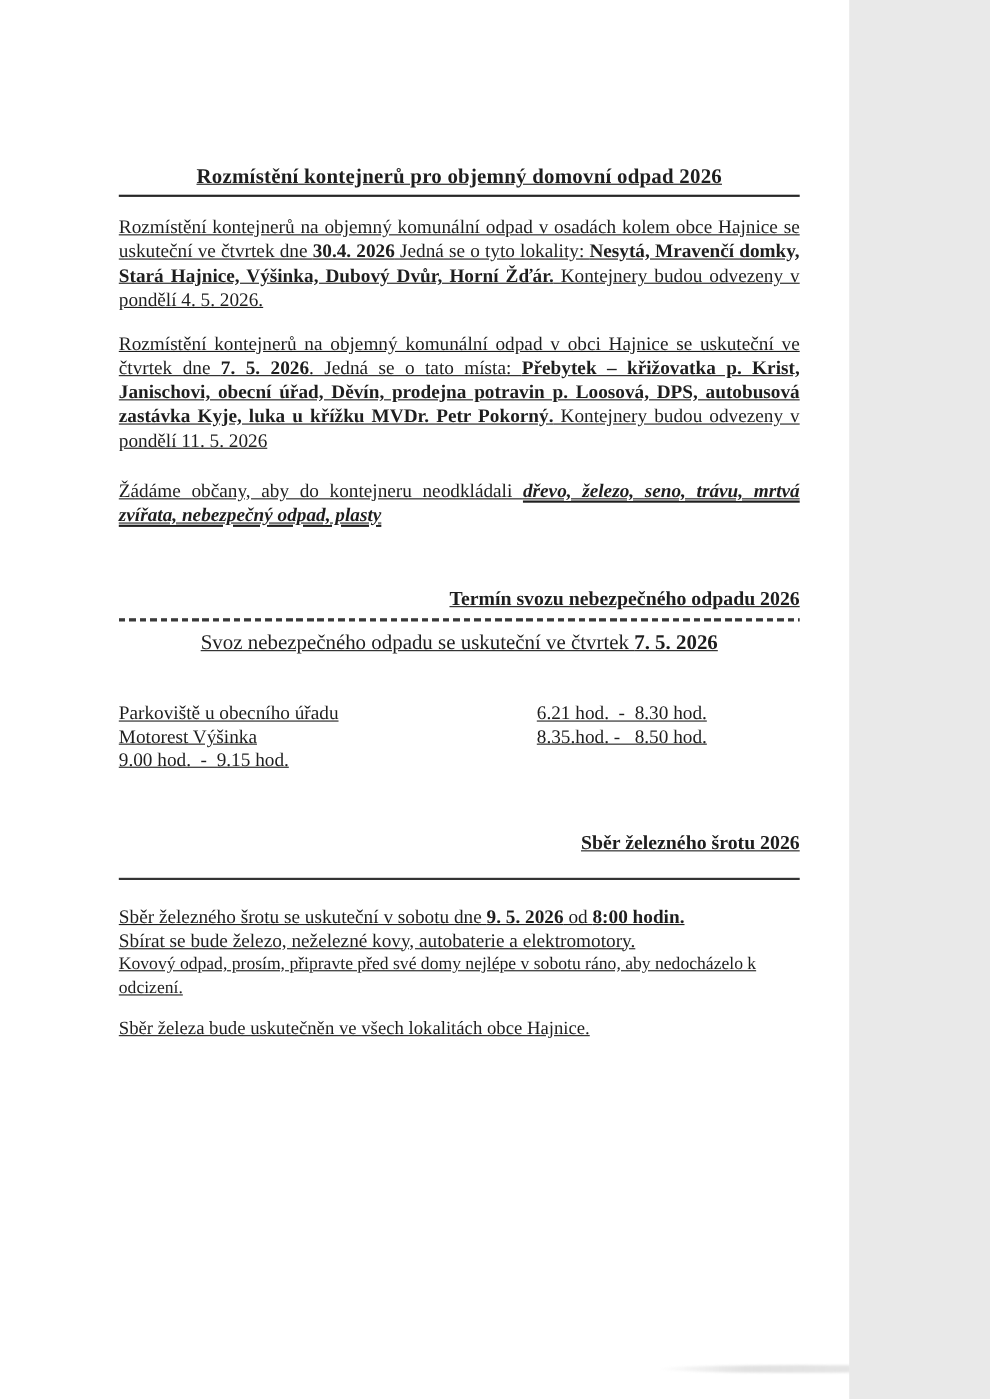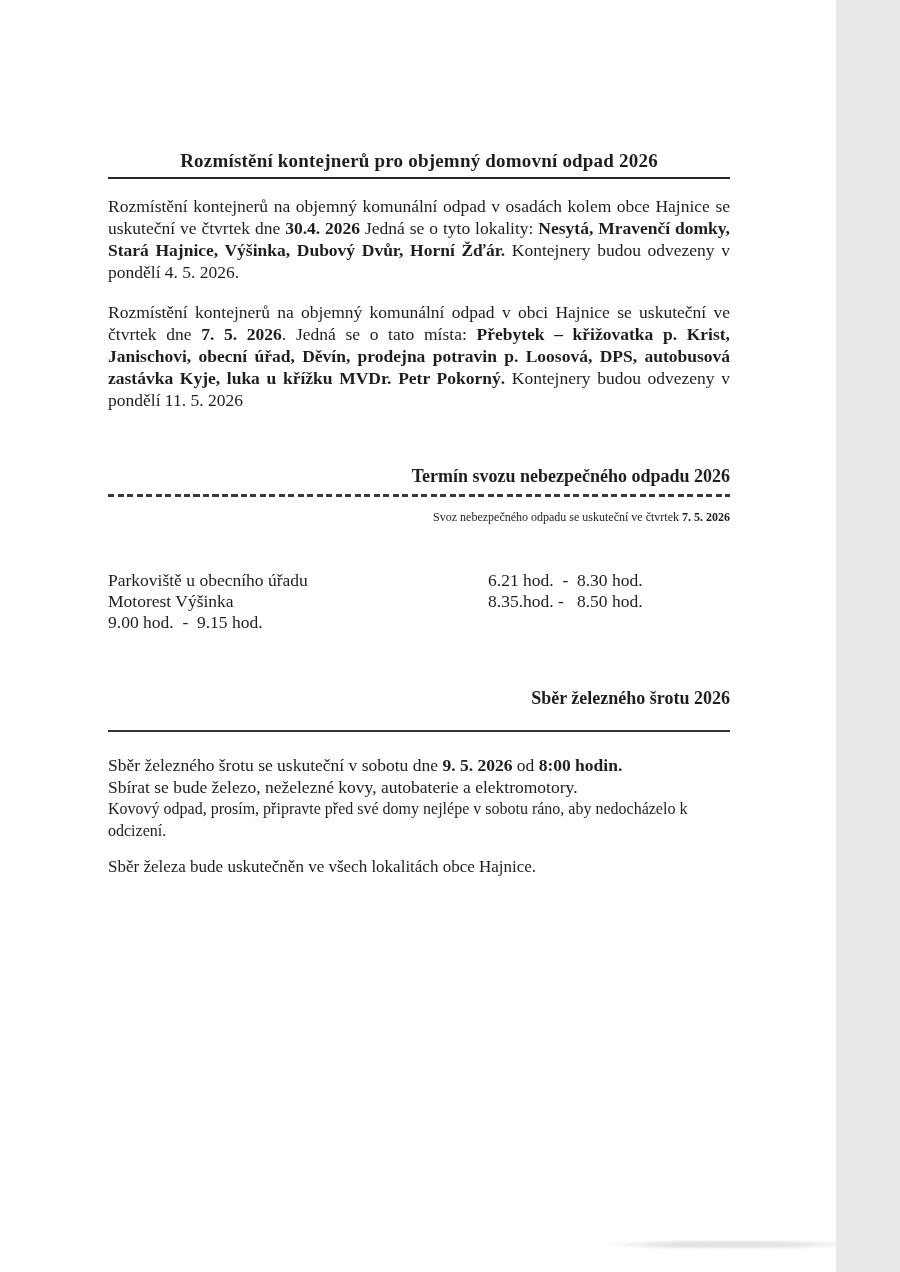--- a/index.html
+++ b/index.html
@@ -1,25 +1,26 @@
 <!DOCTYPE html>
 <html><head>
 <meta charset="utf-8">
 <style>
   html, body { margin: 0; padding: 0; background: #e9e9e9; }
   .page {
     position: relative;
-    width: 836px;
+    width: 772px;
     height: 1272px;
     background: #ffffff;
     overflow: hidden;
     font-family: "Liberation Serif", "DejaVu Serif", serif;
     color: #1e1e1e;
     box-sizing: border-box;
-    padding: 150px 106px 0 108px;
+    padding: 150px 45px 0 108px;
+    text-decoration: underline;
   }
   .title-block {
     text-align: center;
     border-bottom: 2px solid #262626;
     padding-bottom: 5px;
   }
   .doc-title {
     font-size: 19px;
     font-weight: 700;
     letter-spacing: 0.2px;
@@ -39,22 +40,22 @@
     font-size: 18px;
   }
   .hazard-heading { margin-top: 55px; }
   .dashed-rule {
     margin-top: 7px;
     height: 3px;
     background: repeating-linear-gradient(90deg, #3a3a3a 0 6px, transparent 6px 9.5px);
   }
   .svoz {
     margin-top: 9px;
-    text-align: right;
-    font-size: 12px;
+    text-align: center;
+    font-size: 19px;
     line-height: 22px;
   }
   .schedule { margin-top: 42px; }
   .srow {
     display: flex;
     font-size: 17.5px;
     line-height: 21px;
   }
   .srow .loc { width: 380px; flex: 0 0 380px; }
   .srow .time { white-space: pre; }
@@ -93,20 +94,21 @@
 <div class="page">
 
   <div class="title-block">
     <div class="doc-title">Rozmístění kontejnerů pro objemný domovní odpad 2026</div>
   </div>
 
   <p class="para justify p1"><span>Rozmístění kontejnerů na objemný komunální odpad v&nbsp;osadách kolem obce Hajnice se uskuteční ve čtvrtek dne </span><span class="b">30.4. 2026</span><span> Jedná se o tyto lokality: </span><span class="b">Nesytá, Mravenčí domky, Stará Hajnice, Výšinka, Dubový Dvůr, Horní Žďár.</span><span> Kontejnery budou odvezeny v pondělí 4.&nbsp;5.&nbsp;2026.</span></p>
 
   <p class="para justify p2"><span>Rozmístění kontejnerů na objemný komunální odpad v obci Hajnice se uskuteční ve čtvrtek dne </span><span class="b">7. 5. 2026</span><span>. Jedná se o tato místa: </span><span class="b">Přebytek – křižovatka p. Krist, Janischovi, obecní úřad, Děvín, prodejna potravin p. Loosová, DPS, autobusová zastávka Kyje, luka u křížku MVDr. Petr Pokorný.</span><span> Kontejnery budou odvezeny v pondělí 11.&nbsp;5.&nbsp;2026</span></p>
 
+  <p class="para justify p3"><span>Žádáme občany, aby do kontejneru neodkládali </span><span class="b i u">dřevo, železo, seno, trávu, mrtvá zvířata, nebezpečný odpad, plasty</span></p>
 
   <div class="section">
     <div class="section-heading hazard-heading">Termín svozu nebezpečného odpadu 2026</div>
     <div class="dashed-rule"></div>
     <p class="svoz"><span>Svoz nebezpečného odpadu se uskuteční ve čtvrtek </span><span class="b">7. 5. 2026</span></p>
 
     <div class="schedule">
       <div class="srow">
         <span class="loc">Parkoviště u obecního úřadu</span>
         <span class="time">6.21 hod.  -  8.30 hod.</span>

